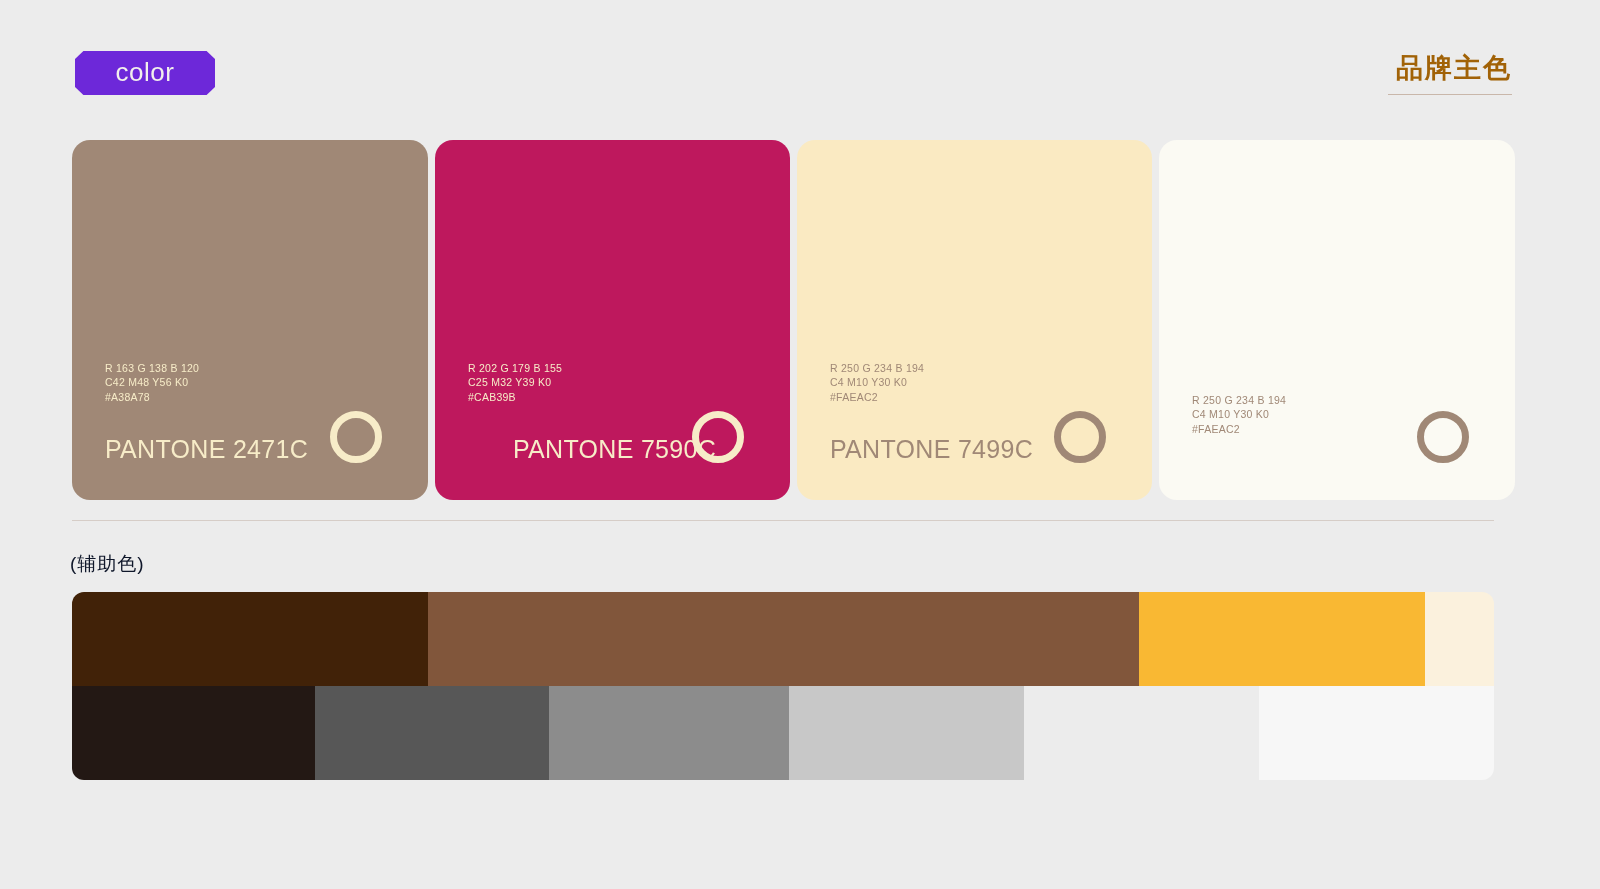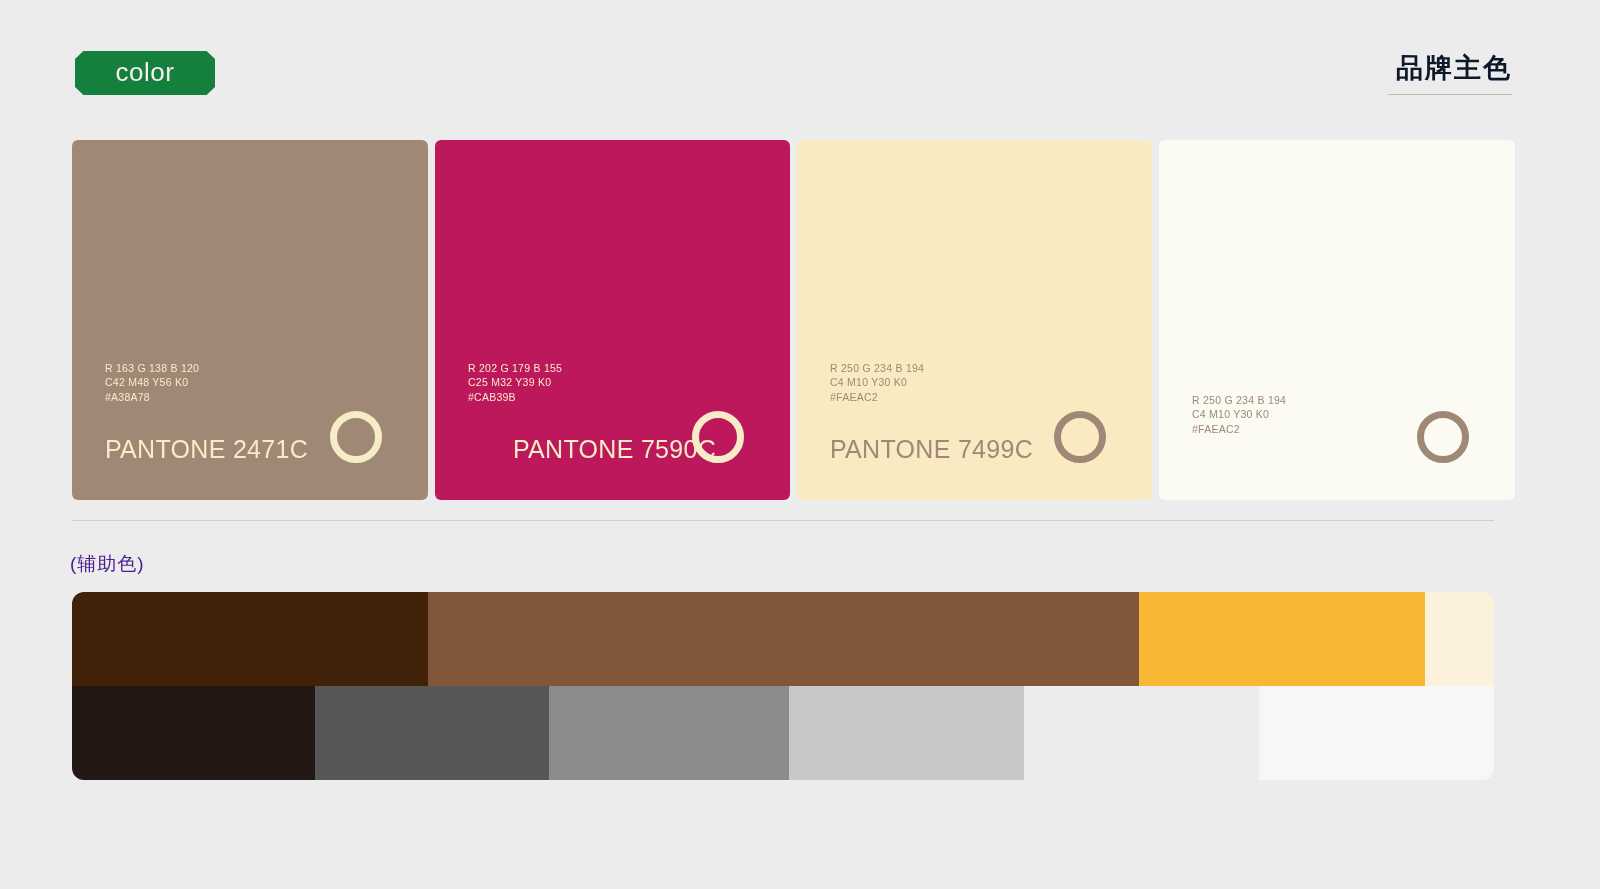--- a/index.html
+++ b/index.html
@@ -71,21 +71,21 @@
     left: 72px;
     top: 140px;
     width: 1422px;
     height: 360px;
     display: flex;
     gap: 7px;
   }
   .swatch-card {
     position: relative;
     height: 360px;
-    border-radius: 6px;
+    border-radius: 18px;
     overflow: hidden;
     flex: 0 0 auto;
   }
   .swatch-info {
     position: absolute;
     left: 33px;
     bottom: 96px;
     line-height: 14.5px;
   }
   .swatch-card.no-pantone .swatch-info {
@@ -123,21 +123,21 @@
     top: 520px;
     width: 1422px;
     height: 1px;
     background: #d6cdc7;
   }
   #secondary-label {
     position: absolute;
     left: 70px;
     top: 551px;
     font-size: 19px;
-    color: #4c1d95;
+    color: #0f172a;
     letter-spacing: 1px;
     white-space: nowrap;
   }
 
   
   #secondary-block {
     position: absolute;
     left: 72px;
     top: 592px;
     width: 1422px;
@@ -156,26 +156,26 @@
     position: absolute;
     top: 0;
     height: 100%;
   }
 </style>
 </head>
 <body style="background: rgb(236, 236, 236);">
 
 <div id="header">
 
-  <div id="color-badge" style="background: #15803d;">
+  <div id="color-badge" style="background: #6d28d9;">
     <span id="color-badge-label" style="color: rgb(242, 239, 236);">color</span>
   </div>
 
   <div id="brand-title-wrap">
-    <div id="brand-title" style="color: #0f172a;">品牌主色</div>
+    <div id="brand-title" style="color: #a16207;">品牌主色</div>
     <div id="brand-title-rule"></div>
   </div>
 
 </div>
 
 <div id="primary-row">
     <div class="swatch-card" style="width: 356px; background: rgb(160, 136, 118);">
       <div class="swatch-info" style="color: rgb(247, 236, 200);">
         <div>R 163 G 138 B 120</div>
         <div>C42 M48 Y56 K0</div>

